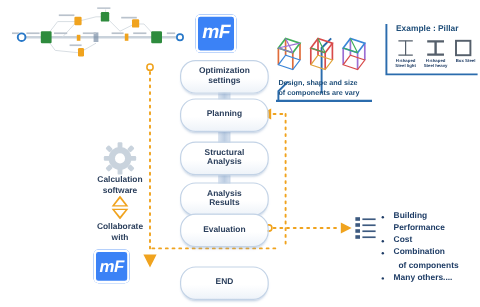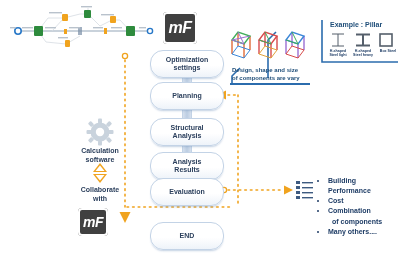--- a/index.html
+++ b/index.html
@@ -18,21 +18,21 @@
     overflow: hidden;
   }
   .abs { position: absolute; }
 
   
   #nodegraph { left: 8px; top: 6px; width: 150px; height: 46px; }
   #nodegraph svg { display:block; }
 
   
   .mf-logo {
-    background: #404040;
+    background: #3b82f6;
     border-radius: 4px;
     color: #ffffff;
     font-weight: bold;
     font-style: italic;
     display: flex;
     align-items: center;
     justify-content: center;
     letter-spacing: -0.5px;
     box-shadow: 0 0 0 2px #ffffff inset;
   }

